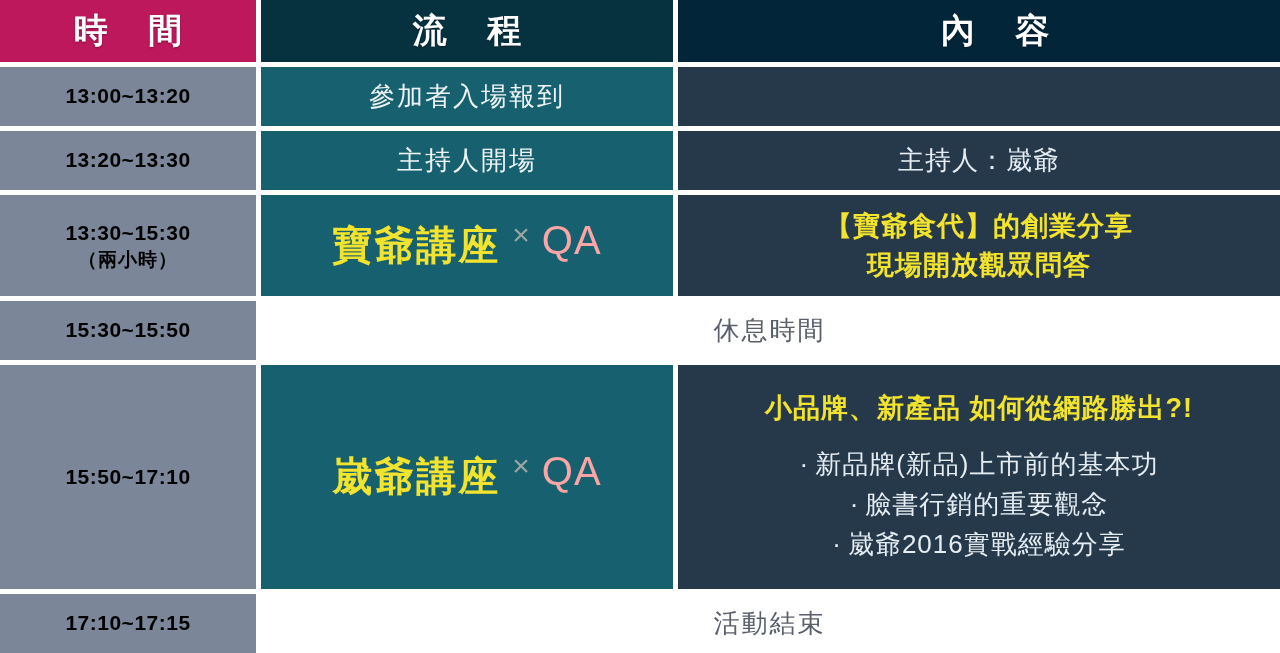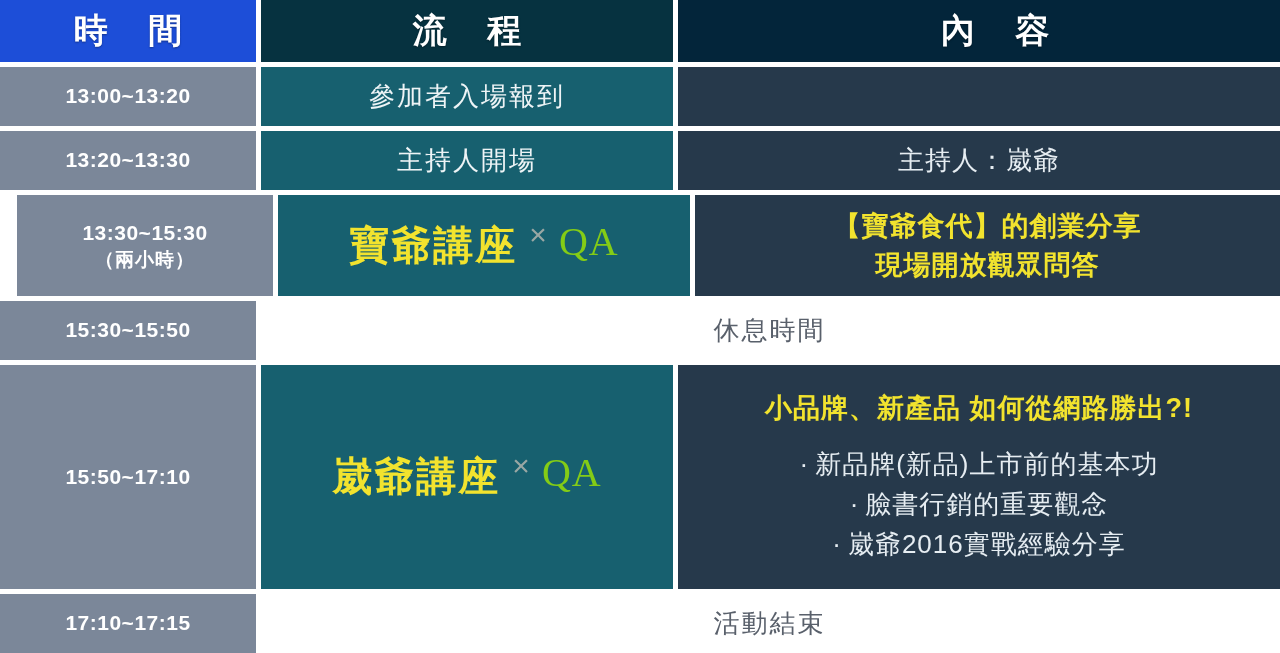--- a/index.html
+++ b/index.html
@@ -54,21 +54,21 @@
   .cell-content {
     flex: 1 1 auto;
   }
   .cell-span {
     flex: 1 1 auto;
     margin-right: 2px;
   }
 
   
   .header .cell-time {
-    background: #1d4ed8;
+    background: #be185d;
     color: #ffffff;
   }
   .header .cell-flow {
     background: #063240;
     color: #ffffff;
   }
   .header .cell-content {
     background: #03253a;
     color: #ffffff;
     padding-left: 32px;
@@ -79,21 +79,21 @@
     font-weight: 700;
     letter-spacing: 16px;
     text-indent: 16px;
     line-height: 1.1;
     text-shadow: 0 1px 2px rgba(0,0,0,0.35);
   }
 
   
   .body-time {
     background: #7b8799;
-    color: #ffffff;
+    color: #000000;
     font-size: 21px;
     font-weight: 700;
     letter-spacing: 0.5px;
     line-height: 1.35;
     flex-direction: column;
   }
   .body-time .sub {
     font-size: 19px;
     font-weight: 700;
     letter-spacing: 1px;
@@ -134,24 +134,24 @@
     gap: 12px;
   }
   .session-title .x-mark {
     font-family: "Liberation Sans", sans-serif;
     font-size: 30px;
     font-weight: 300;
     color: #9aa7a4;
     letter-spacing: 0;
   }
   .session-title .qa {
-    font-family: Liberation Serif, serif;
+    font-family: Liberation Sans, sans-serif;
     font-size: 40px;
     font-weight: 400;
-    color: #84cc16;
+    color: #fca5a5;
     letter-spacing: 1px;
   }
 
   
   .content-block {
     width: 100%;
     padding: 0 16px;
     box-sizing: border-box;
     text-align: center;
   }
@@ -175,21 +175,21 @@
   }
   .bullets .dot {
     color: #e6edf2;
     margin-right: 6px;
   }
 
   
   .h-header  { height: 63px; }
   .h-r1      { height: 60px; }
   .h-r2      { height: 60px; }
-  .h-r3      { height: 103px; padding-left: 17px; }
+  .h-r3      { height: 103px; }
   .h-r4      { height: 59px; }
   .h-r5      { height: 228px; }
   .h-r6      { height: 60px; }
 </style>
 </head>
 <body>
 
 <div class="schedule">
 
   <div class="row header h-header">

